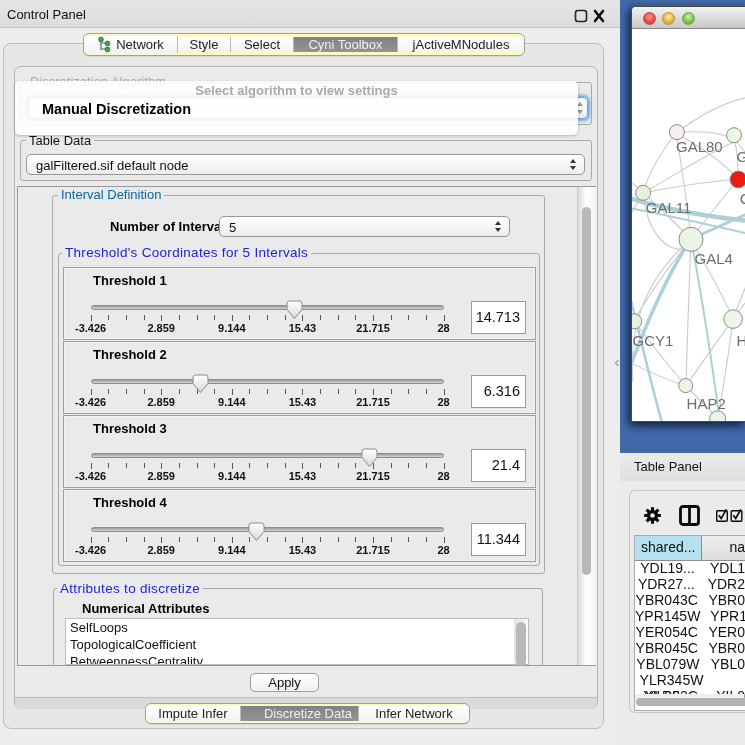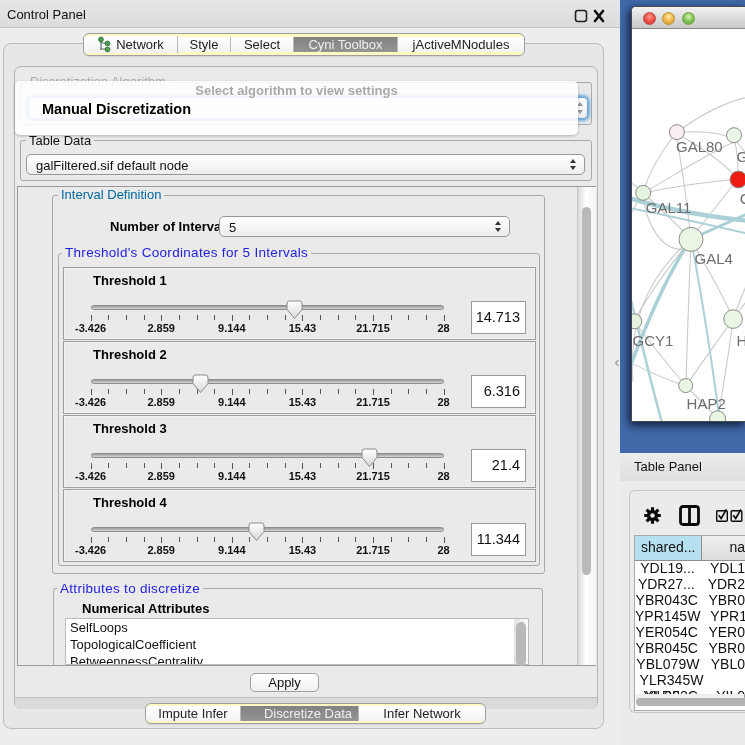--- a/index.html
+++ b/index.html
@@ -53,21 +53,21 @@
         </svg>Network</div>
     <div class="tb" style="width:53px;">Style</div>
     <div class="tb" style="width:63px;">Select</div>
     <div class="tb sel" style="width:104px;">Cyni Toolbox</div>
     <div class="tb" style="width:126px;">jActiveMNodules</div>
   </div>
 
   <div class="seg" style="left:145px;top:703px;height:19px;">
     <div class="tb" style="width:95px;">Impute Infer</div>
     <div class="tb sel" style="width:118px;padding-left:17px;">Discretize Data</div>
-    <div class="tb" style="width:126px;">Infer Network</div>
+    <div class="tb" style="width:110px;">Infer Network</div>
   </div>
 
   <div class="grp" style="left:20px;top:82px;width:572px;height:43px;"></div>
   <div class="gtitle" style="left:27px;top:75px;color:#ababab;">Discretization Algorithm</div>
   <div class="cbo" style="left:28px;top:97px;width:560px;height:22px;box-shadow:0 0 3px 1.5px rgba(90,159,212,0.85);border-color:#6ea4d8;">
     <div class="ar up" style="right:4px;border-bottom-color:#999;"></div>
       <div class="ar dn" style="right:4px;border-top-color:#999;"></div>
   </div>
 
   <div class="grp" style="left:20px;top:140px;width:572px;height:41px;"></div>

